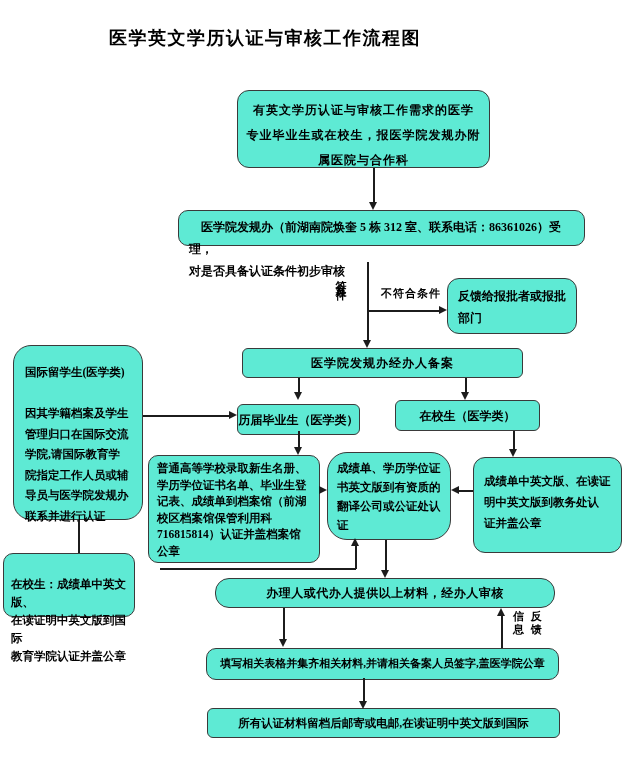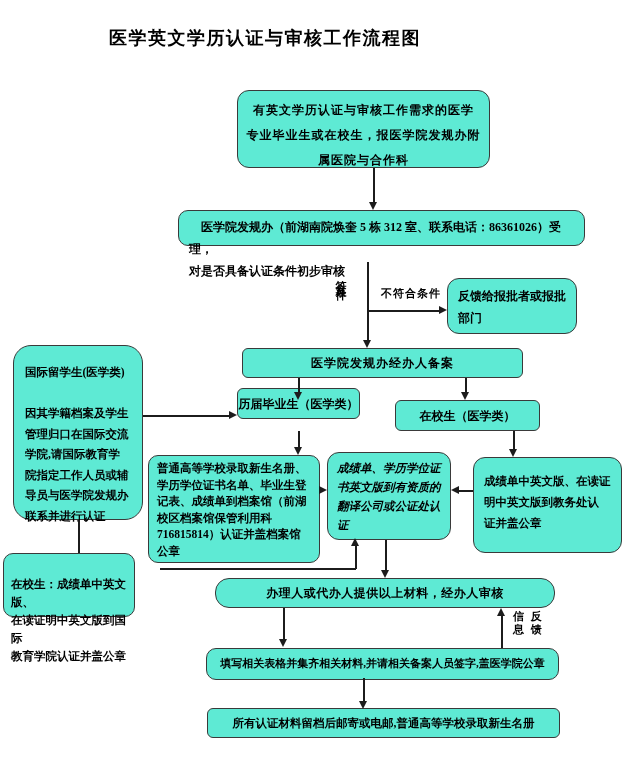--- a/index.html
+++ b/index.html
@@ -39,58 +39,58 @@
 属医院与合作科</div>
 
   <div class="bx" style="left:178px;top:210px;width:407px;height:36px;padding:5px 10px 0 10px;line-height:22px;text-indent:12px;border-radius:10px;">医学院发规办（前湖南院焕奎 5 栋 312 室、联系电话：86361026）受理，
 对是否具备认证条件初步审核</div>
 
   <div class="bx" style="left:447px;top:278px;width:130px;height:56px;padding:6px 0 0 10px;line-height:22px;border-radius:12px;">反馈给报批者或报批
 部门</div>
 
   <div class="bx ctr" style="left:242px;top:348px;width:281px;height:30px;line-height:29px;border-radius:6px;letter-spacing:1px;">医学院发规办经办人备案</div>
 
-  <div class="bx ctr" style="left:237px;top:388px;width:123px;height:31px;line-height:30px;border-radius:6px;">历届毕业生（医学类）</div>
+  <div class="bx ctr" style="left:237px;top:404px;width:123px;height:31px;line-height:30px;border-radius:6px;">历届毕业生（医学类）</div>
 
   <div class="bx ctr" style="left:395px;top:400px;width:145px;height:31px;line-height:30px;border-radius:6px;">在校生（医学类）</div>
 
   <div class="bx" style="left:13px;top:345px;width:130px;height:175px;padding:16px 0 0 11px;line-height:20.5px;font-size:11.5px;border-radius:18px;">国际留学生(医学类)
 
 因其学籍档案及学生
 管理归口在国际交流
 学院,请国际教育学
 院指定工作人员或辅
 导员与医学院发规办
 联系并进行认证</div>
 
   <div class="bx" style="left:148px;top:455px;width:172px;height:108px;padding:4px 0 0 8px;line-height:16.5px;font-size:11.5px;border-radius:10px;">普通高等学校录取新生名册、
 学历学位证书名单、毕业生登
 记表、成绩单到档案馆（前湖
 校区档案馆保管利用科
 716815814）认证并盖档案馆
 公章</div>
 
-  <div class="bx" style="left:327px;top:452px;width:124px;height:88px;padding:6px 0 8px 9px;line-height:19px;font-size:11.5px;border-radius:12px;font-style:italic;">成绩单、学历学位证
+  <div class="bx" style="left:327px;top:452px;width:124px;height:88px;padding:6px 0 8px 9px;line-height:19px;font-size:11.5px;border-radius:20px;">成绩单、学历学位证
 书英文版到有资质的
 翻译公司或公证处认
 证</div>
 
   <div class="bx" style="left:473px;top:457px;width:149px;height:96px;padding:13px 0 0 10px;line-height:21px;font-size:11.5px;border-radius:12px;">成绩单中英文版、在读证
 明中英文版到教务处认
 证并盖公章</div>
 
   <div class="bx" style="left:3px;top:553px;width:132px;height:64px;padding:21px 0 0 7px;line-height:18px;font-size:11.5px;border-radius:10px;">在校生：成绩单中英文版、
 在读证明中英文版到国际
 教育学院认证并盖公章</div>
 
   <div class="bx ctr" style="left:215px;top:578px;width:340px;height:30px;line-height:29px;border-radius:14px;letter-spacing:0.5px;">办理人或代办人提供以上材料，经办人审核</div>
 
   <div class="bx ctr" style="left:206px;top:648px;width:353px;height:32px;line-height:29px;border-radius:10px;font-size:11px;">填写相关表格并集齐相关材料,并请相关备案人员签字,盖医学院公章</div>
 
-  <div class="bx ctr" style="left:207px;top:708px;width:353px;height:30px;line-height:29px;border-radius:6px;font-size:11.5px;">所有认证材料留档后邮寄或电邮,普通高等学校录取新生名册</div>
+  <div class="bx ctr" style="left:207px;top:708px;width:353px;height:30px;line-height:29px;border-radius:6px;font-size:11.5px;">所有认证材料留档后邮寄或电邮,在读证明中英文版到国际</div>
 
   <div class="line" style="left:373px;top:168px;width:1.5px;height:35px;"></div>
   <div class="arr arr-d" style="left:369px;top:202px;"></div>
 
   <div class="line" style="left:367px;top:262px;width:1.5px;height:79px;"></div>
   <div class="arr arr-d" style="left:363px;top:340px;"></div>
 
   <div class="line" style="left:367px;top:310px;width:73px;height:1.5px;"></div>
   <div class="arr arr-r" style="left:439px;top:306px;"></div>
 

